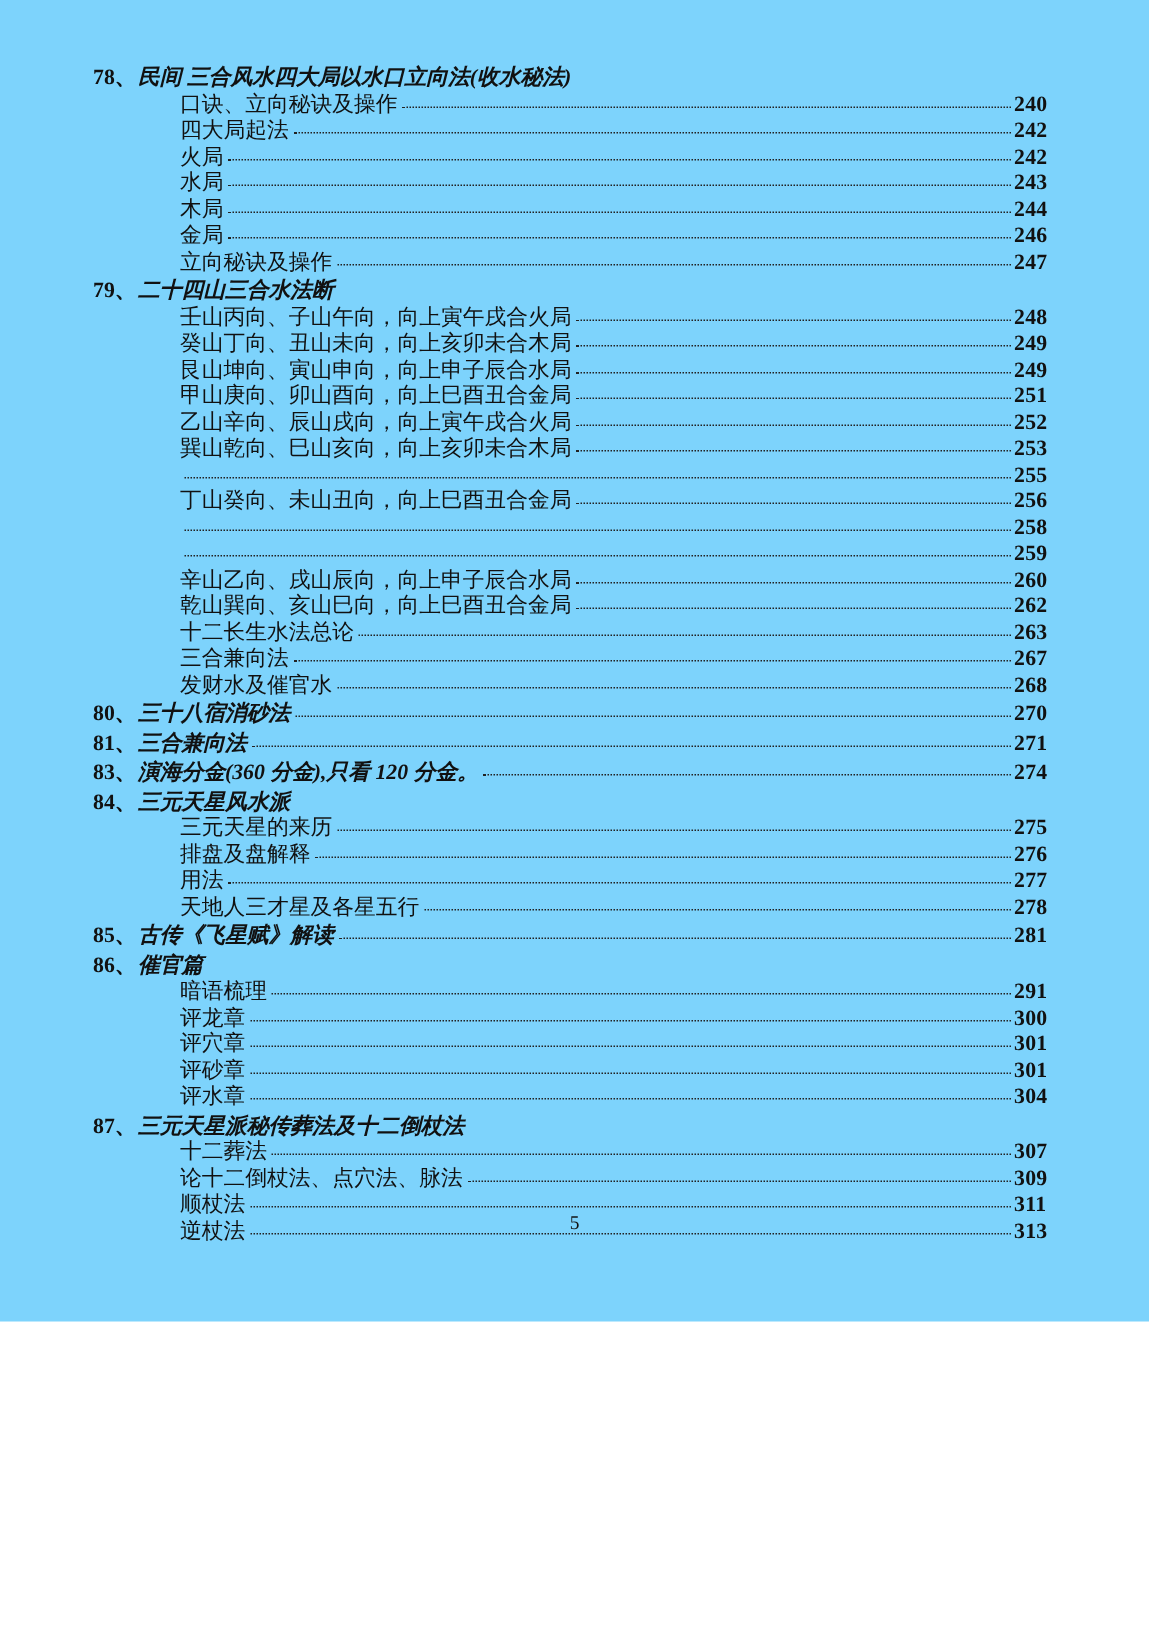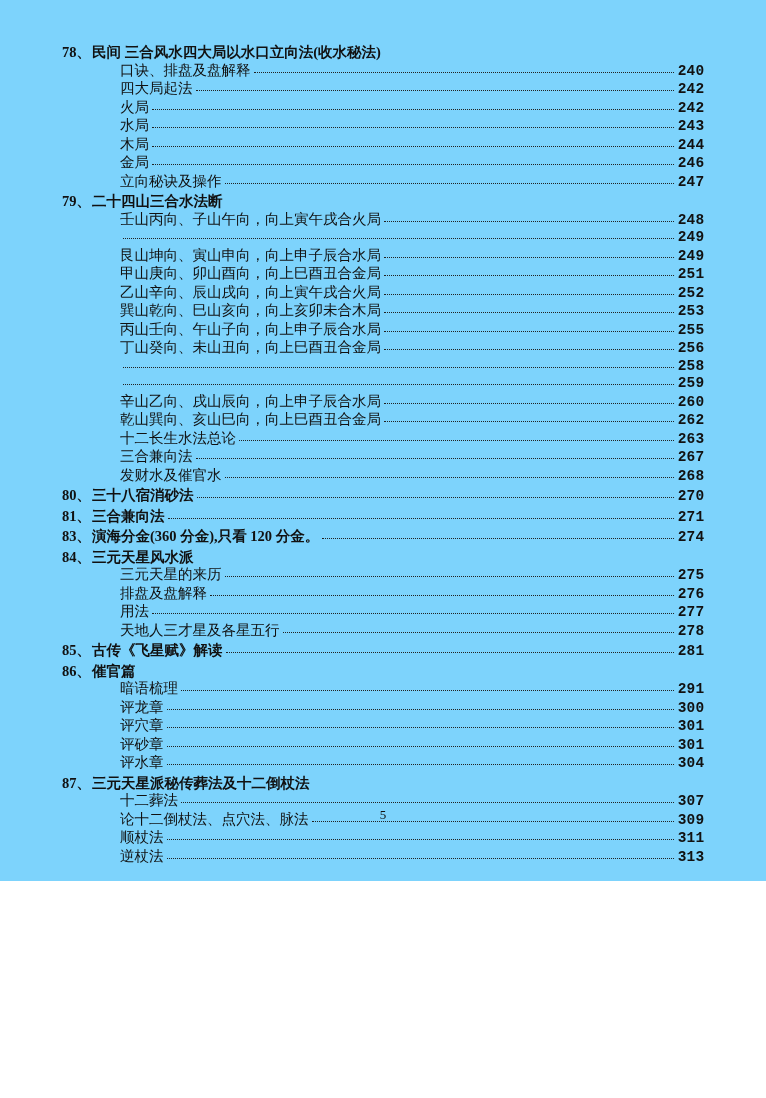--- a/index.html
+++ b/index.html
@@ -42,41 +42,42 @@
     margin-bottom: 2px;
     padding-left: 2px;
   }
   .lvl1 .num {
     display: inline-block;
     min-width: 30px;
     font-weight: bold;
   }
   .lvl1 .title {
     font-weight: bold;
+    font-style: italic;
   }
   
   .lvl2 {
     margin-top: 3px;
     margin-bottom: 3px;
     padding-left: 60px;
   }
   .dots {
     flex: 1 1 auto;
     overflow: hidden;
     margin: 0 2px 0 3px;
     position: relative;
     bottom: 2px;
     border-bottom: 1px dotted #222;
     height: 0.62em;
   }
   .pg {
     font-weight: bold;
-    font-family: Liberation Mono, monospace;
+    font-family: Liberation Serif, serif;
     min-width: 30px;
-    text-align: center;
+    text-align: left;
     letter-spacing: 0.2px;
   }
   .lvl1 .pg { font-weight: bold; }
   .lvl2 .pg { font-weight: bold; }
   .nodots .dots { border-bottom: none; }
   .footer {
     position: absolute;
     left: 0;
     bottom: 58px;
     width: 766px;
@@ -91,21 +92,21 @@
 
 <div class="page">
   <div class="toc" id="toc-root">
       <div class="entry lvl1 nodots">
         <span class="num">78、</span>
         <span class="title">民间 三合风水四大局以水口立向法(收水秘法)</span>
         <span class="dots"></span>
         <span class="pg"></span>
       </div>
       <div class="entry lvl2">
-        <span class="title">口诀、排盘及盘解释</span>
+        <span class="title">口诀、立向秘诀及操作</span>
         <span class="dots"></span>
         <span class="pg">240</span>
       </div>
       <div class="entry lvl2">
         <span class="title">四大局起法</span>
         <span class="dots"></span>
         <span class="pg">242</span>
       </div>
       <div class="entry lvl2">
         <span class="title">火局</span>
@@ -137,20 +138,21 @@
         <span class="title">二十四山三合水法断</span>
         <span class="dots"></span>
         <span class="pg"></span>
       </div>
       <div class="entry lvl2">
         <span class="title">壬山丙向、子山午向，向上寅午戌合火局</span>
         <span class="dots"></span>
         <span class="pg">248</span>
       </div>
       <div class="entry lvl2">
+        <span class="title">癸山丁向、丑山未向，向上亥卯未合木局</span>
         <span class="dots"></span>
         <span class="pg">249</span>
       </div>
       <div class="entry lvl2">
         <span class="title">艮山坤向、寅山申向，向上申子辰合水局</span>
         <span class="dots"></span>
         <span class="pg">249</span>
       </div>
       <div class="entry lvl2">
         <span class="title">甲山庚向、卯山酉向，向上巳酉丑合金局</span>
@@ -161,21 +163,20 @@
         <span class="title">乙山辛向、辰山戌向，向上寅午戌合火局</span>
         <span class="dots"></span>
         <span class="pg">252</span>
       </div>
       <div class="entry lvl2">
         <span class="title">巽山乾向、巳山亥向，向上亥卯未合木局</span>
         <span class="dots"></span>
         <span class="pg">253</span>
       </div>
       <div class="entry lvl2">
-        <span class="title">丙山壬向、午山子向，向上申子辰合水局</span>
         <span class="dots"></span>
         <span class="pg">255</span>
       </div>
       <div class="entry lvl2">
         <span class="title">丁山癸向、未山丑向，向上巳酉丑合金局</span>
         <span class="dots"></span>
         <span class="pg">256</span>
       </div>
       <div class="entry lvl2">
         <span class="dots"></span>

